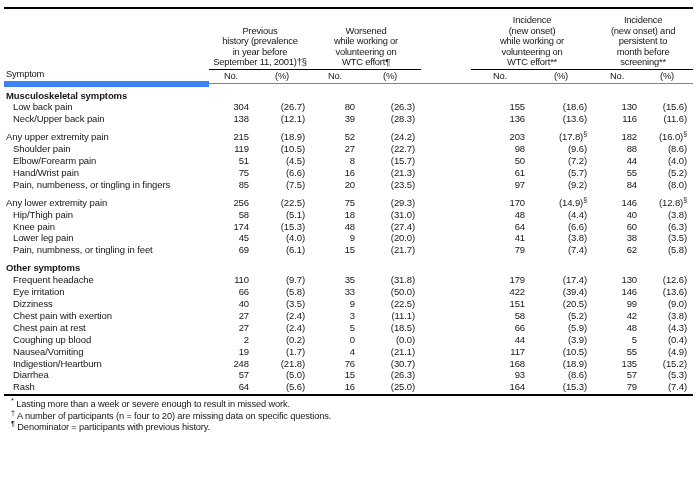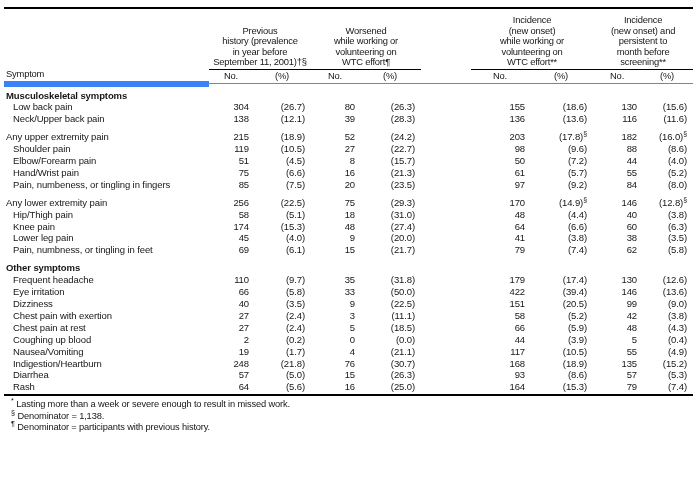--- a/index.html
+++ b/index.html
@@ -370,17 +370,17 @@
           <td class="no">79</td>
           <td class="pct">(7.4)</td>
         </tr>
       </tbody>
   </table>
 
   <div class="bottom-rule"></div>
 
   <div class="footnotes">
       <div class="fn"><sup>*</sup> Lasting more than a week or severe enough to result in missed work.</div>
-      <div class="fn"><sup>§</sup> Denominator = 1,138.</div>
+      <div class="fn"><sup>†</sup> A number of participants (n = four to 20) are missing data on specific questions.</div>
       <div class="fn"><sup>¶</sup> Denominator = participants with previous history.</div>
     </div>
 
 </div>
 
 </body></html>

